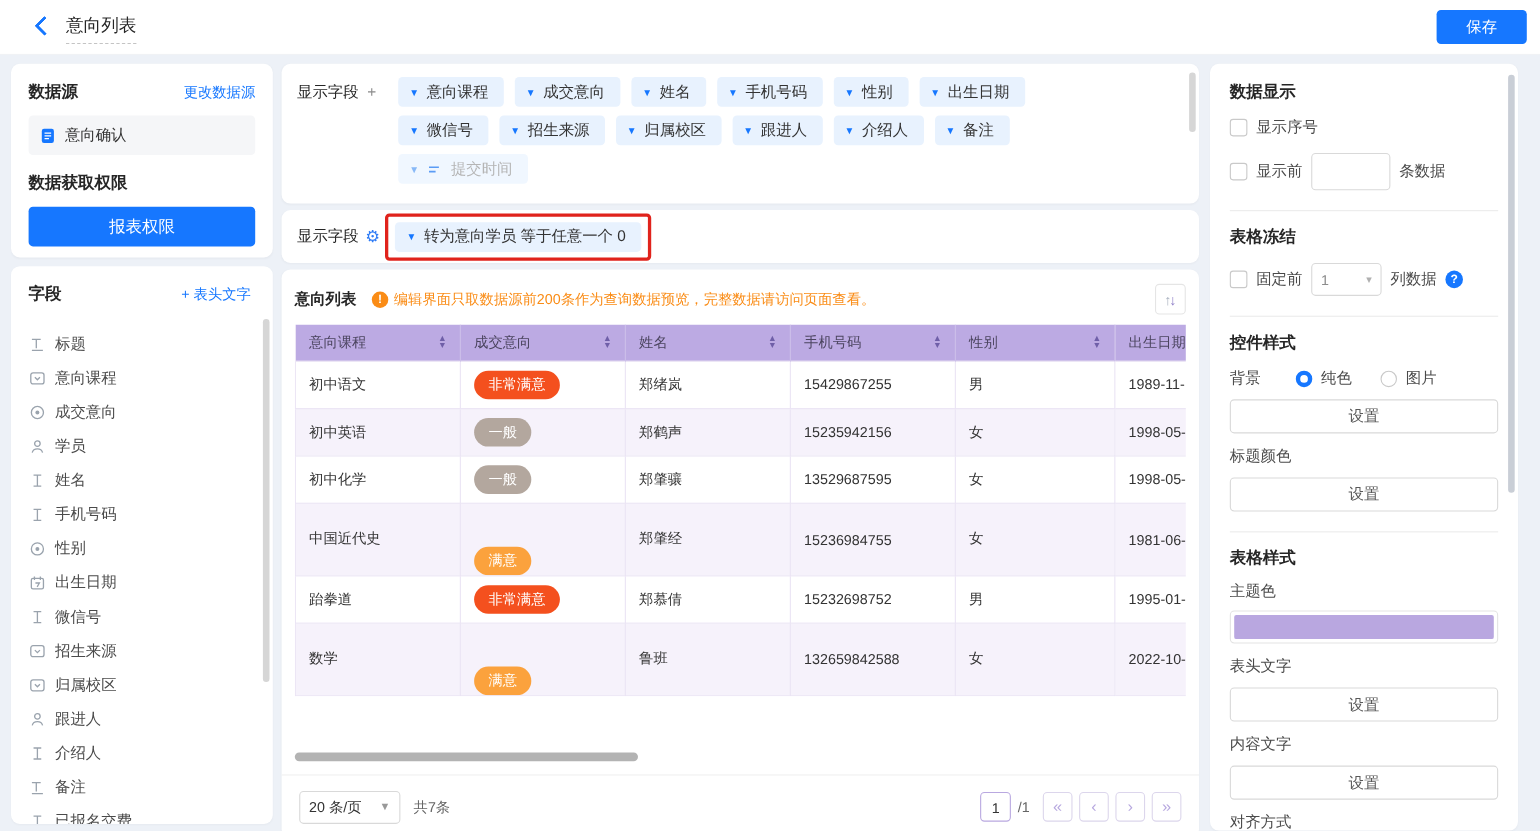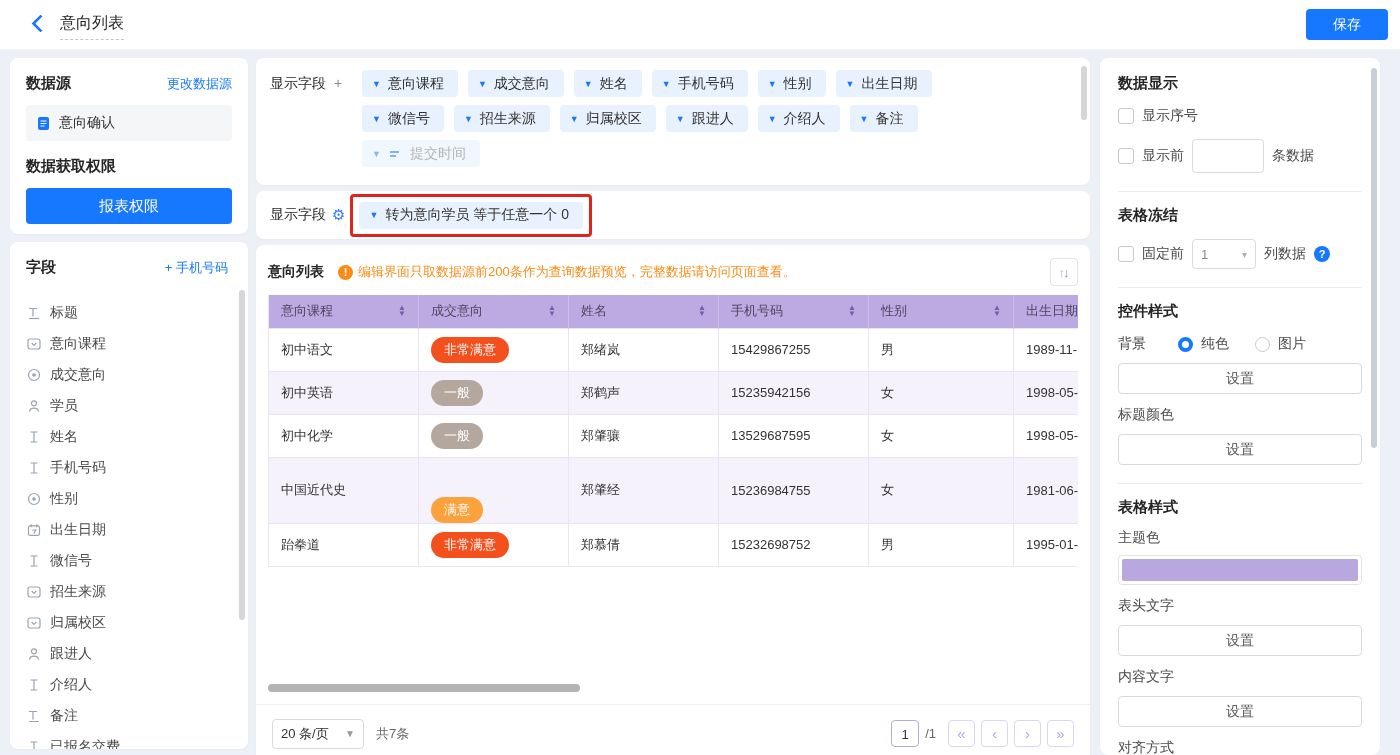--- a/index.html
+++ b/index.html
@@ -142,21 +142,21 @@
         </span>
       <span>意向确认</span>
     </div>
     <div class="sec-title perm-title">数据获取权限</div>
     <button class="perm-btn">报表权限</button>
   </div>
 
   <div class="card fields-card">
     <div class="fields-head">
       <span class="sec-title">字段</span>
-      <span class="blue-link">+ 手机号码</span>
+      <span class="blue-link">+ 表头文字</span>
     </div>
     <div class="field-list" id="field-list">
         <div class="field-item">
           <span class="f-icon">
             <svg width="14" height="14" viewBox="0 0 14 14" fill="none" stroke="#9aa3ad" stroke-width="1.2">
               <path d="M2 2.5h8M6 2.5v8"></path>
               <path d="M2 12.5h10"></path>
             </svg>
           </span>
           <span>标题</span>
@@ -471,20 +471,28 @@
               <td>1981-06-</td>
             </tr>
             <tr>
               <td>跆拳道</td>
               <td><span class="badge red">非常满意</span></td>
               <td>郑慕倩</td>
               <td>15232698752</td>
               <td>男</td>
               <td>1995-01-</td>
             </tr>
+            <tr>
+              <td>数学</td>
+              <td><span class="badge orange">满意</span></td>
+              <td>鲁班</td>
+              <td>132659842588</td>
+              <td>女</td>
+              <td>2022-10-</td>
+            </tr>
           </tbody>
       </table>
     </div>
     <div class="hscroll">
         <div class="thumb"></div>
       </div>
     <div class="pager">
       <span class="psize">
         <span>20 条/页</span>
           <span class="chev">▼</span>

